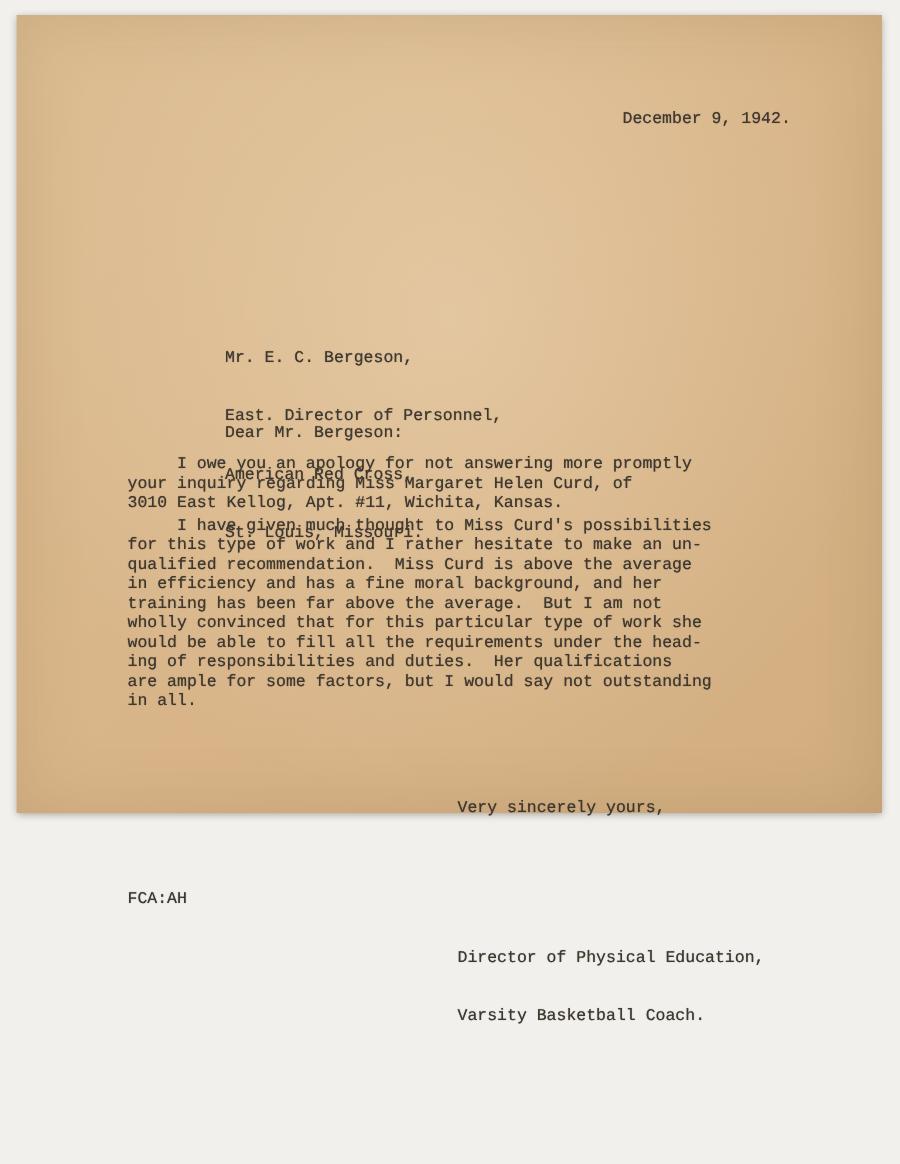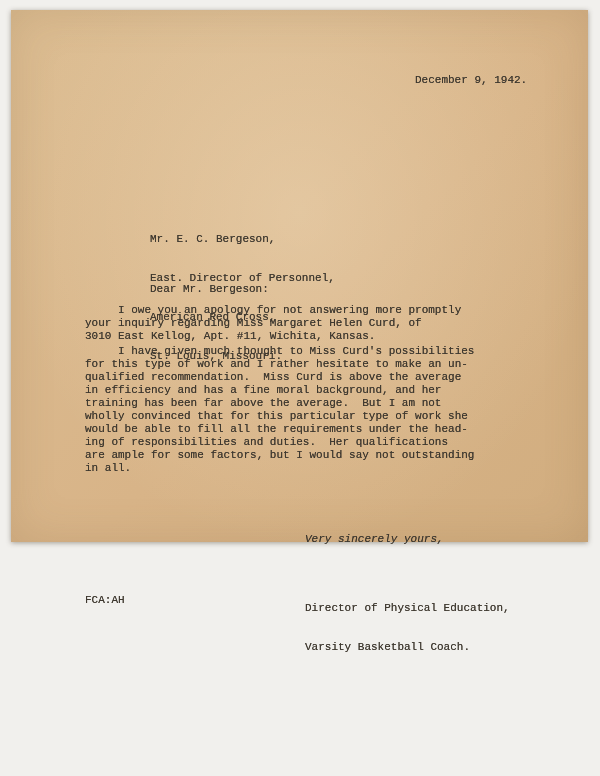--- a/index.html
+++ b/index.html
@@ -32,22 +32,22 @@
     line-height: 13px;
     white-space: pre;
     letter-spacing: 0;
     text-shadow: 0 0 0.6px rgba(62,56,47,0.8);
   }
   .date      { left: 404px; top: 64px;  }
   .recipient { left: 139px; top: 197px; }
   .salutation{ left: 139px; top: 273px; }
   .para1     { left: 74px;  top: 294px; }
   .para2     { left: 74px;  top: 335px; }
-  .closing   { left: 294px; top: 523px; font-style: italic; }
-  .signature { left: 294px; top: 566px; }
+  .closing   { left: 294px; top: 523px; }
+  .signature { left: 294px; top: 597px; }
   .reference { left: 74px;  top: 584px; }
 </style>
 </head>
 <body>
 
 <div class="paper">
 
   <div class="txt date">December 9, 1942.</div>
 
   <div class="txt recipient">

